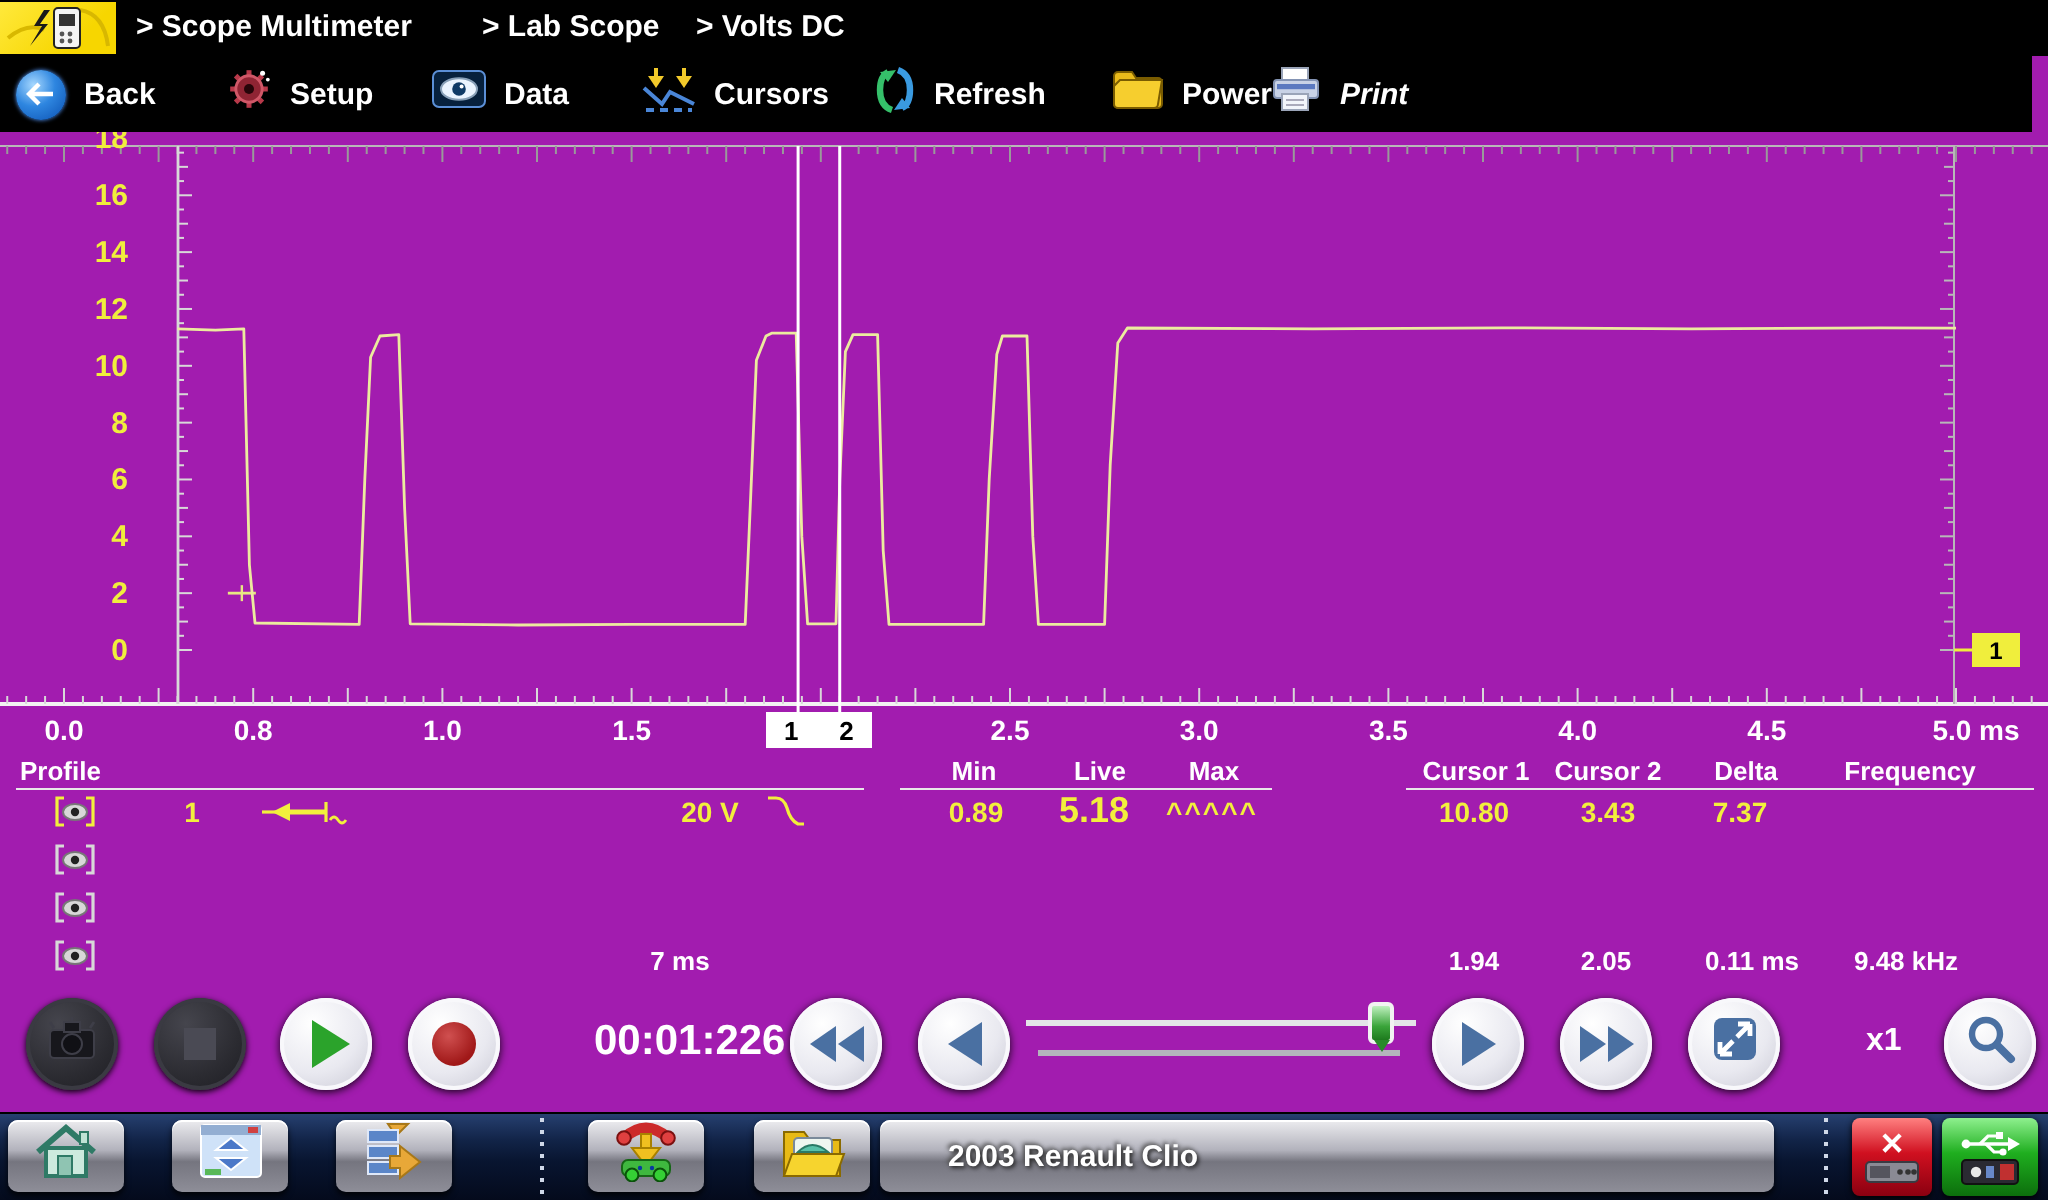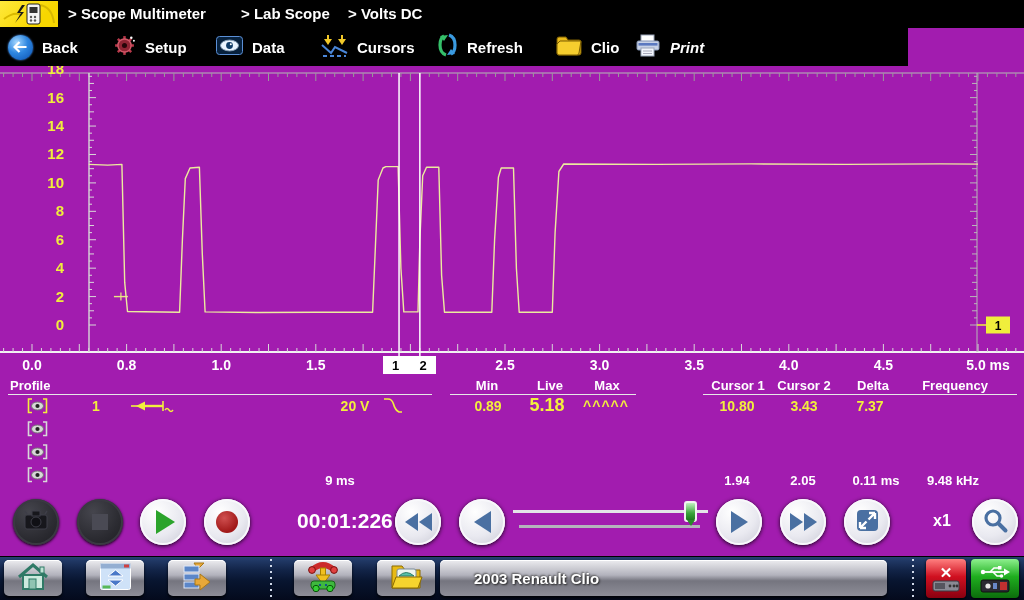--- a/index.html
+++ b/index.html
@@ -4,21 +4,21 @@
 <style>
   html,body{margin:0;padding:0;background:#000;}
   #stage{position:relative;width:1024px;height:600px;background:#a21caf;overflow:hidden;
          font-family:"Liberation Sans",sans-serif;}
   .abs{position:absolute;}
   
   #crumbbar{left:0;top:0;width:1024px;height:28px;background:#000;}
   #logo{left:0;top:1px;width:58px;height:26px;background:linear-gradient(135deg,#ffe93c,#f7d600 70%);}
   .crumb{color:#fff;font-weight:bold;font-size:15px;top:5px;white-space:nowrap;}
   
-  #toolbar{left:0;top:28px;width:908px;height:38px;background:#000;}
+  #toolbar{left:0;top:28px;width:1016px;height:38px;background:#000;}
   .tbitem{position:absolute;top:4px;display:flex;align-items:center;gap:9px;height:30px;cursor:pointer;}
   .tblabel{color:#fff;font-weight:bold;font-size:15px;white-space:nowrap;}
   .circ-back{width:25px;height:25px;border-radius:50%;
      background:radial-gradient(circle at 35% 30%,#a6d8ff,#2e86e0 45%,#0a4fb0);
      display:flex;align-items:center;justify-content:center;box-shadow:0 0 2px #59f;}
   .circ-off{width:23px;height:23px;border-radius:50%;
      background:radial-gradient(circle at 35% 30%,#ff9a9a,#e01020 55%,#7a0010);
      display:flex;align-items:center;justify-content:center;box-shadow:0 0 2px #f44;}
   
   #scope-svg{left:0;top:66px;}
@@ -162,21 +162,21 @@
       </span>
       <span class="tblabel">Refresh</span>
     </div>
     <div class="tbitem" style="left:556px;">
       <span>
         <svg width="26" height="21" viewBox="0 0 26 21">
           <path d="M1 4 a2 2 0 0 1 2 -2 h7 l2 3 h11 a2 2 0 0 1 2 2 v11 a2 2 0 0 1 -2 2 h-20 a2 2 0 0 1 -2 -2 z" fill="#e8b91a" stroke="#7a5c00"></path>
           <path d="M1 9 l3 -3 h21 l-2 12 a2 2 0 0 1 -2 2 h-18 a2 2 0 0 1 -2 -2 z" fill="#f6ce2e" stroke="#7a5c00"></path>
         </svg>
       </span>
-      <span class="tblabel">Clio</span>
+      <span class="tblabel">Power</span>
     </div>
     <div class="tbitem" style="left:635px;font-style:italic;">
       <span>
         <svg width="26" height="23" viewBox="0 0 26 23">
           <rect x="6" y="1" width="13" height="8" fill="#fff" stroke="#9aa4b8"></rect>
           <rect x="2" y="7" width="22" height="9" rx="1.5" fill="#c8d2e6" stroke="#8494b4"></rect>
           <rect x="3.5" y="9" width="19" height="2.6" fill="#5b79c0"></rect>
           <rect x="6" y="14" width="13" height="8" fill="#f2f5fb" stroke="#9aa4b8"></rect>
           <line x1="8" y1="17" x2="17" y2="17" stroke="#aab" stroke-width="1"></line>
           <line x1="8" y1="19.5" x2="17" y2="19.5" stroke="#aab" stroke-width="1"></line>
@@ -586,21 +586,21 @@
       <path d="M2 3 h4 q4 0 5.5 5 q1.5 6 5.5 8 h3" stroke="#f2ef3c" stroke-width="1.6" fill="none"></path>
     </svg>
   </div>
   <div class="abs mv" style="left:488px;top:398px;">0.89</div>
   <div class="abs mv" style="left:547px;top:395px;font-size:18px;">5.18</div>
   <div class="abs mv" style="left:606px;top:398px;letter-spacing:1px;">^^^^^</div>
   <div class="abs mv" style="left:737px;top:398px;">10.80</div>
   <div class="abs mv" style="left:804px;top:398px;">3.43</div>
   <div class="abs mv" style="left:870px;top:398px;">7.37</div>
 
-  <div class="abs mw" style="left:340px;top:473px;">9 ms</div>
+  <div class="abs mw" style="left:340px;top:473px;">7 ms</div>
   <div class="abs mw" style="left:737px;top:473px;">1.94</div>
   <div class="abs mw" style="left:803px;top:473px;">2.05</div>
   <div class="abs mw" style="left:876px;top:473px;">0.11 ms</div>
   <div class="abs mw" style="left:953px;top:473px;">9.48 kHz</div>
 
   <div class="tbtn disabled" style="left:13px;">
     <span>
       <svg width="28" height="24" viewBox="0 0 28 24">
         <rect x="3" y="7" width="22" height="14" rx="2" fill="#17171c" stroke="#3e3e48"></rect>
         <rect x="10" y="3" width="8" height="5" fill="#17171c" stroke="#3e3e48"></rect>

